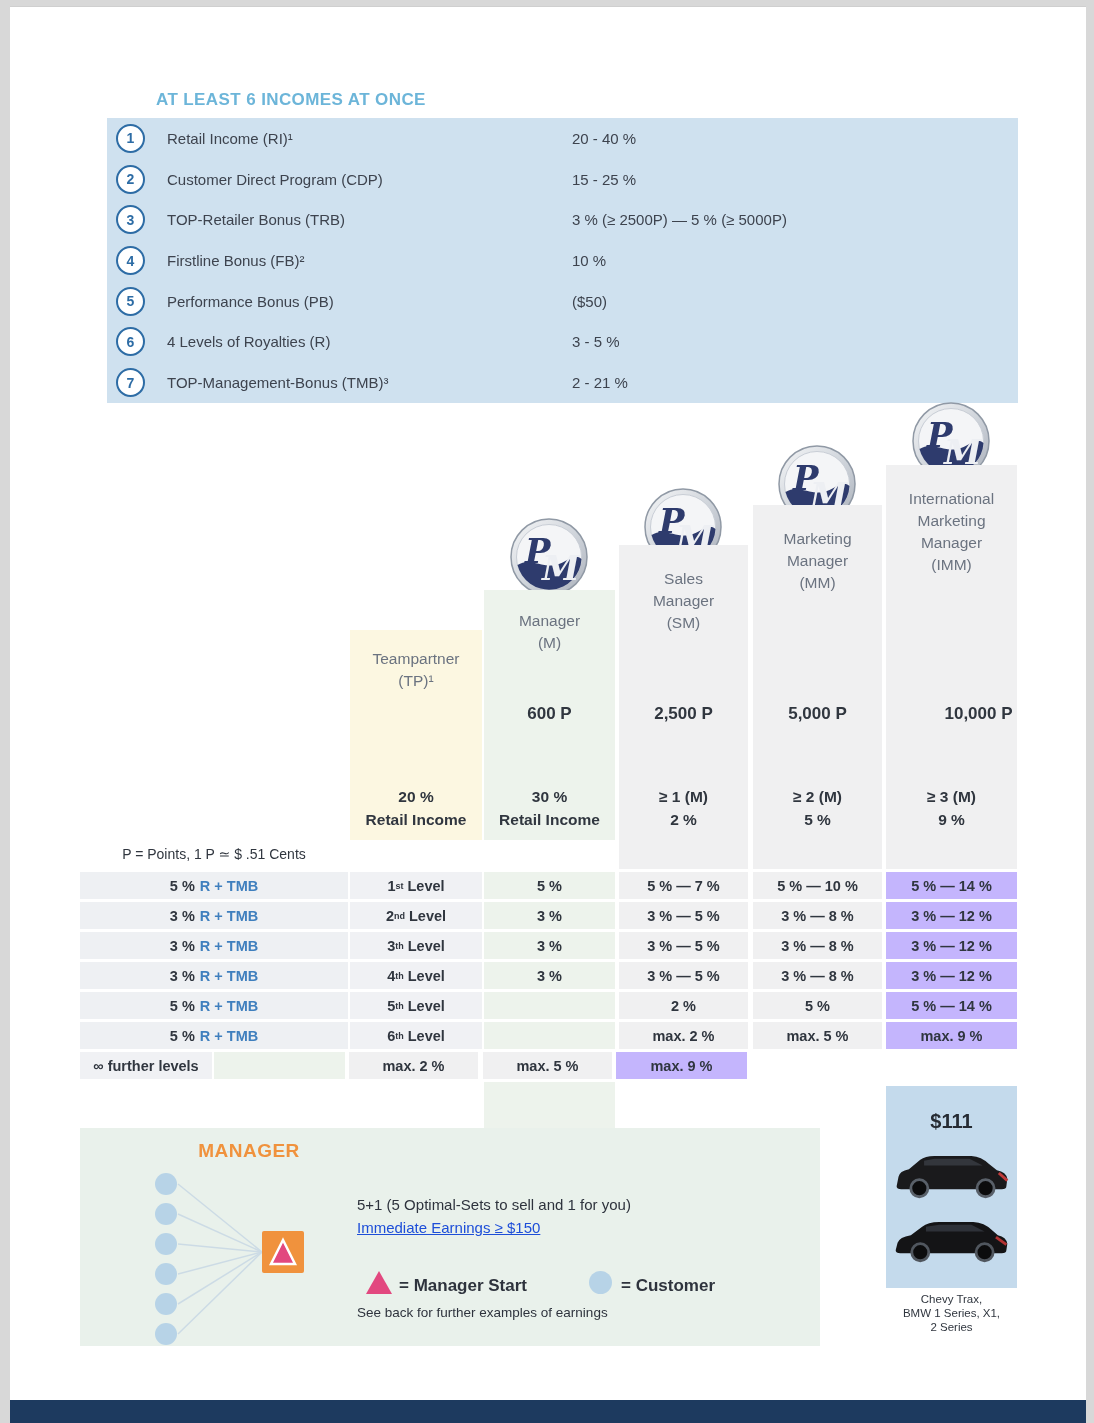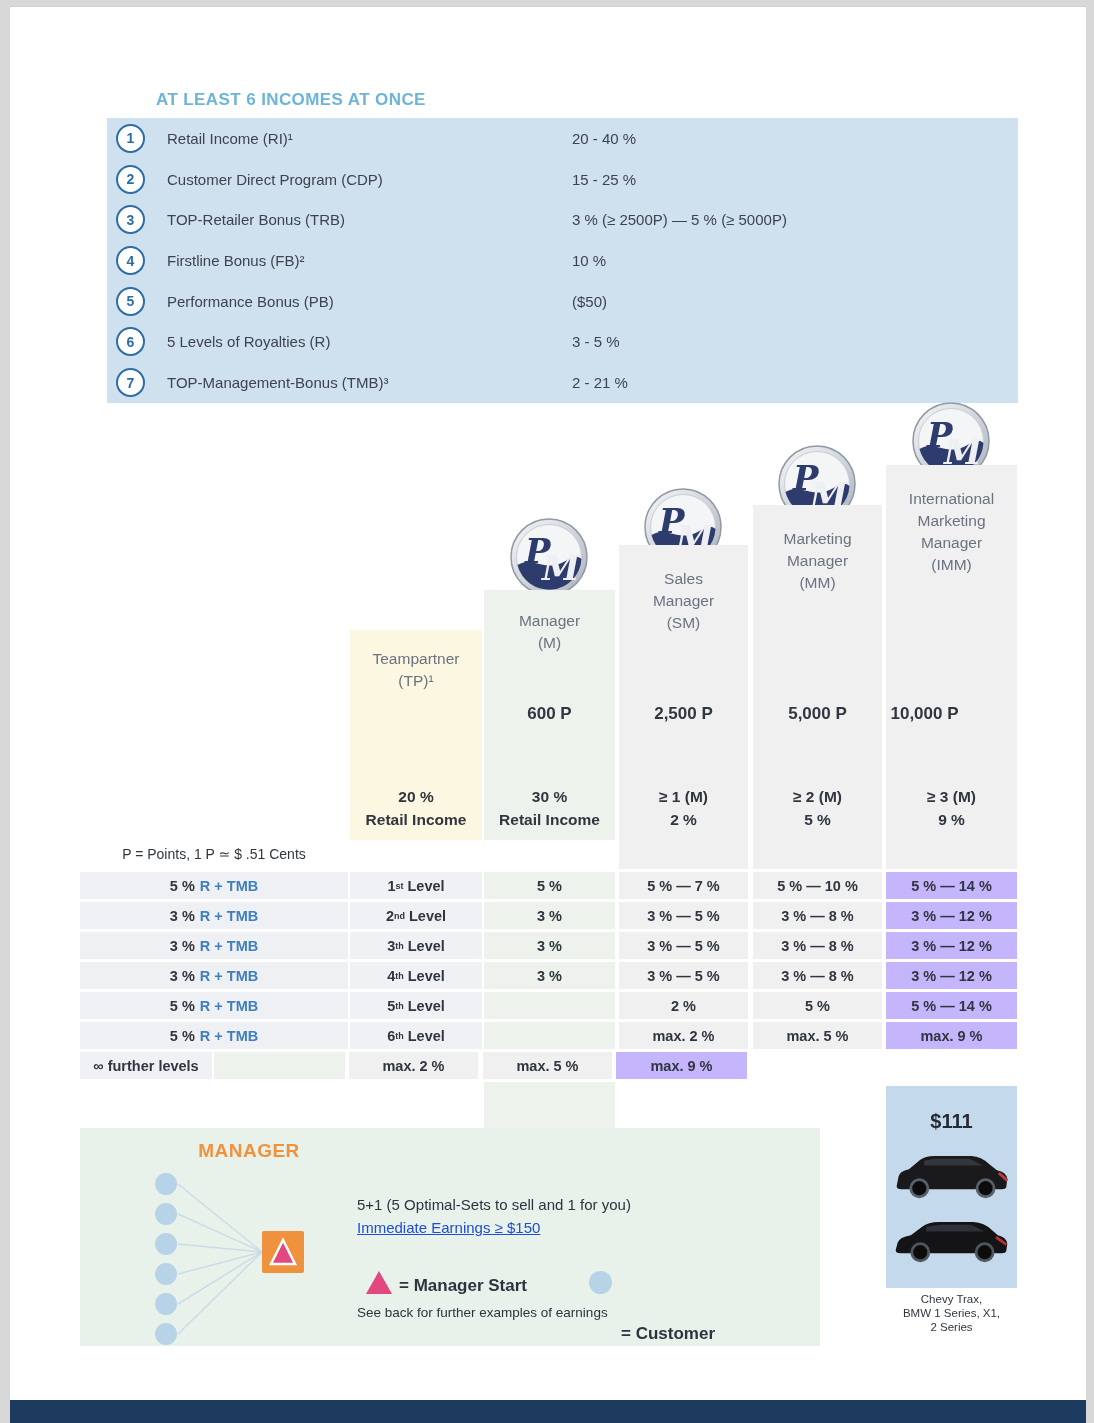--- a/index.html
+++ b/index.html
@@ -25,21 +25,21 @@
   .imm-box{left:886px;top:465px;width:131px;height:404px;background:#f0f0f1;}
   .m-tail{left:484px;top:1082px;width:131px;height:48px;background:#edf3ec;}
 
   .colname{position:absolute;text-align:center;font-size:15.5px;color:#6b7380;line-height:22px;white-space:pre-line;}
   .n-tp{left:350px;top:648px;width:132px;} .n-m{left:484px;top:610px;width:131px;}
   .n-sm{left:619px;top:568px;width:129px;} .n-mm{left:753px;top:528px;width:129px;}
   .n-imm{left:886px;top:488px;width:131px;}
 
   .colpts{position:absolute;text-align:center;font-weight:bold;font-size:17px;color:#30363f;}
   .p-m{left:484px;top:704px;width:131px;} .p-sm{left:619px;top:704px;width:129px;}
-  .p-mm{left:753px;top:704px;width:129px;} .p-imm{left:854px;top:704px;width:141px;}
+  .p-mm{left:753px;top:704px;width:129px;} .p-imm{left:908px;top:704px;width:141px;}
 
   .colreq{position:absolute;text-align:center;font-weight:bold;font-size:15.5px;color:#30363f;line-height:23px;white-space:pre-line;}
   .r-tp{left:350px;top:785px;width:132px;} .r-m{left:484px;top:785px;width:131px;}
   .r-sm{left:619px;top:785px;width:129px;} .r-mm{left:753px;top:785px;width:129px;}
   .r-imm{left:886px;top:785px;width:131px;}
 
   .pnote{position:absolute;left:80px;top:846px;width:268px;text-align:center;font-size:14px;color:#30363f;}
   .autoship{position:absolute;left:350px;top:840px;width:265px;height:29px;background:#e6e8ea;display:flex;align-items:center;justify-content:center;font-weight:bold;font-size:14.5px;color:#30363f;}
 
   .levels{position:absolute;left:80px;top:872px;width:937px;}
@@ -58,21 +58,21 @@
 
   .mgr-box{position:absolute;left:80px;top:1128px;width:740px;height:218px;background:#e9f1eb;}
   .mgr-title{position:absolute;left:159px;top:1140px;width:180px;text-align:center;font-size:19px;font-weight:bold;color:#f0923d;letter-spacing:.5px;}
   .mgr-diagram{position:absolute;left:138px;top:1164px;width:190px;height:182px;}
   .mgr-headline{position:absolute;left:357px;top:1134px;width:330px;font-size:19px;font-weight:bold;color:#2e333d;line-height:25px;white-space:pre-line;}
   .mgr-line1{position:absolute;left:357px;top:1196px;font-size:15px;color:#2e333d;}
   .mgr-line2{position:absolute;left:357px;top:1219px;font-size:15px;color:#1d4ed8;text-decoration:underline;}
   .legend-tri{position:absolute;left:366px;top:1271px;width:0;height:0;border-left:13px solid transparent;border-right:13px solid transparent;border-bottom:23px solid #e2487f;}
   .legend-t1{position:absolute;left:399px;top:1276px;font-size:17px;font-weight:bold;color:#2e333d;}
   .legend-circle{position:absolute;left:589px;top:1271px;width:23px;height:23px;border-radius:50%;background:#b7d3e7;}
-  .legend-t2{position:absolute;left:621px;top:1324px;font-size:17px;font-weight:bold;color:#2e333d;}
+  .legend-t2{position:absolute;left:621px;top:1276px;font-size:17px;font-weight:bold;color:#2e333d;}
   .mgr-foot{position:absolute;left:357px;top:1305px;font-size:13.5px;color:#2e333d;}
 
   .car-panel{position:absolute;left:886px;top:1086px;width:131px;height:260px;background:#fff;}
   .car-blue{position:absolute;left:0;top:0;width:100%;height:202px;background:#c4daec;}
   .car-price{position:absolute;top:24px;width:100%;text-align:center;font-size:20px;font-weight:bold;color:#262b33;}
   .car1{position:absolute;left:4px;top:60px;width:123px;height:56px;}
   .car2{position:absolute;left:4px;top:124px;width:123px;height:56px;}
   .car-caption{position:absolute;top:206px;width:100%;text-align:center;font-size:11.5px;color:#30363f;line-height:14px;white-space:pre-line;}
 
   .bottom-bar{position:absolute;left:10px;top:1400px;width:1076px;height:23px;background:#1d3a5f;}
@@ -124,21 +124,21 @@
         <span class="inc-label">Firstline Bonus (FB)²</span>
         <span class="inc-value">10 %</span>
       </div>
         <div class="inc-row">
         <span class="inc-circle">5</span>
         <span class="inc-label">Performance Bonus (PB)</span>
         <span class="inc-value">($50)</span>
       </div>
         <div class="inc-row">
         <span class="inc-circle">6</span>
-        <span class="inc-label">5 Levels of Royalties (R)</span>
+        <span class="inc-label">4 Levels of Royalties (R)</span>
         <span class="inc-value">3 - 5 %</span>
       </div>
         <div class="inc-row">
         <span class="inc-circle">7</span>
         <span class="inc-label">TOP-Management-Bonus (TMB)³</span>
         <span class="inc-value">2 - 21 %</span>
       </div>
       </div>
   </div>
 

